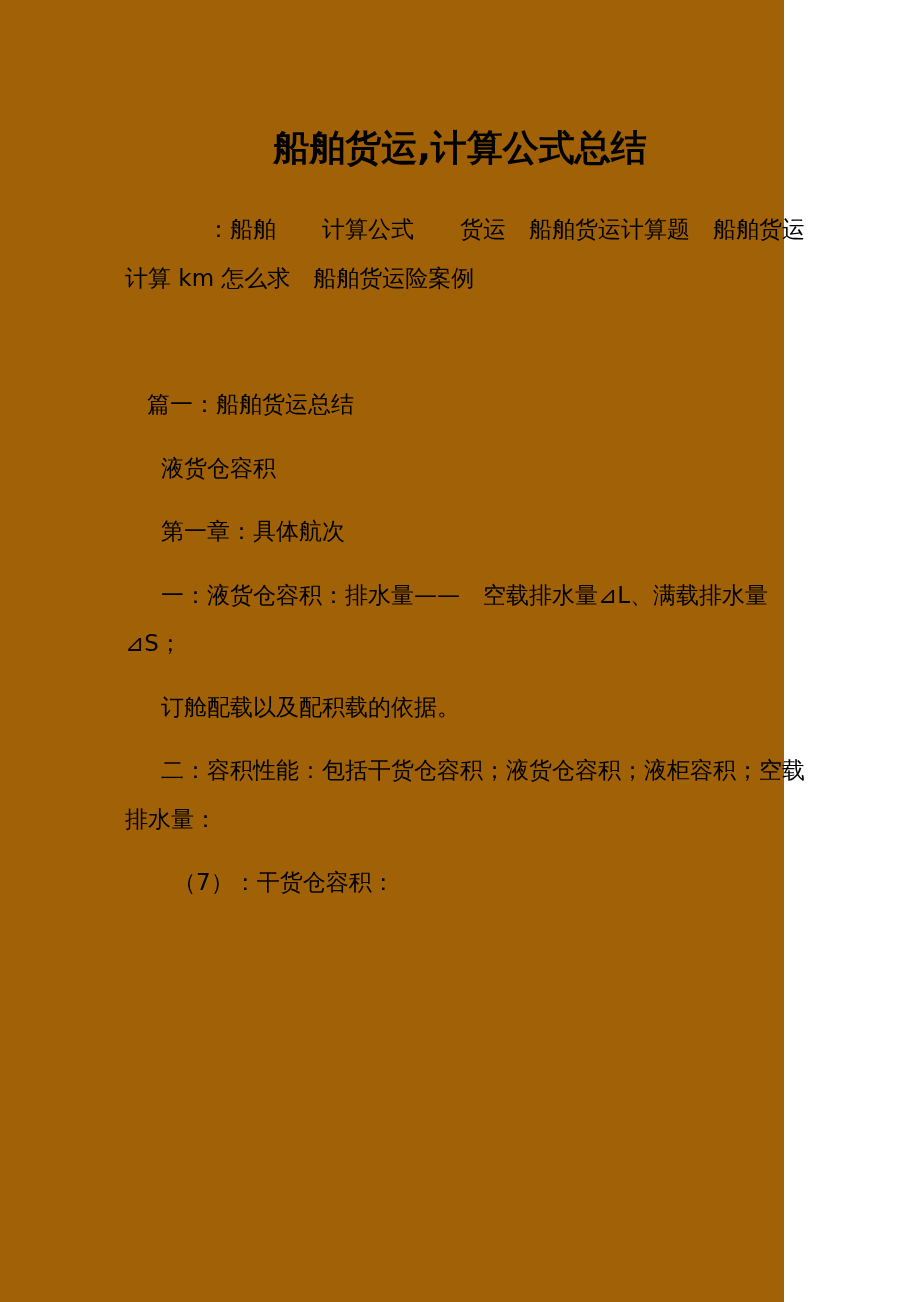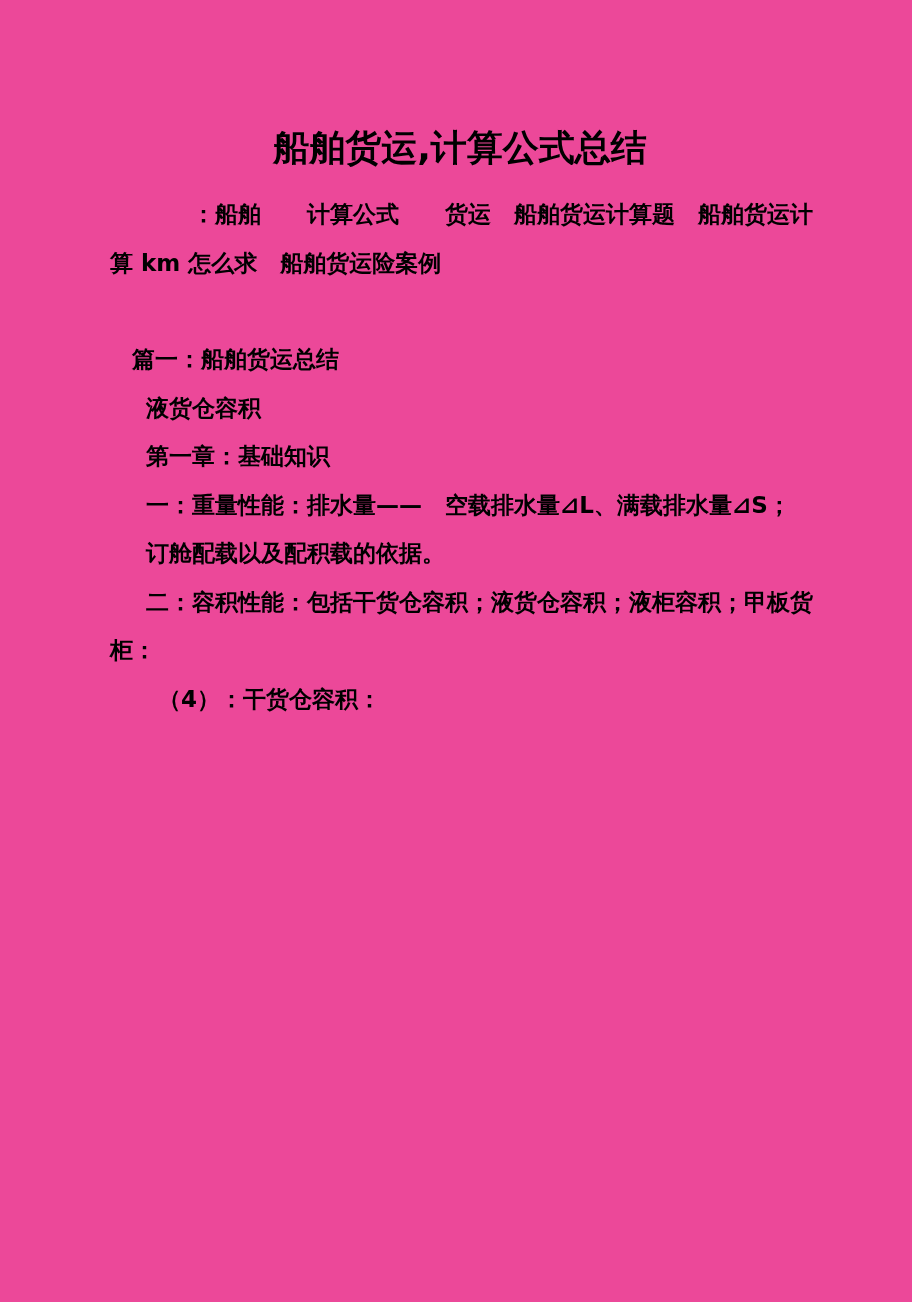--- a/index.html
+++ b/index.html
@@ -1,46 +1,46 @@
 <!DOCTYPE html>
 <html><head>
 <meta charset="utf-8">
 <style>
   html, body { margin: 0; padding: 0; background: #ffffff; }
   body {
     width: 920px; height: 1302px; overflow: hidden;
     font-family: "DejaVu Sans", "Liberation Sans", sans-serif;
     color: #000000;
   }
-  .page { position: relative; width: 912px; height: 1302px; background: #ec4899; }
+  .page { position: relative; width: 784px; height: 1302px; background: #a16207; }
   .title {
     position: absolute; left: 0; top: 124px; width: 920px;
     text-align: center; font-size: 36px; font-weight: bold; line-height: 48px;
     letter-spacing: 0px;
   }
   .content {
     position: absolute; left: 110px; top: 190px; width: 712px;
     font-size: 23px; line-height: 48.5px;
   }
-  .p { margin: 0; text-indent: 36px; font-weight: bold; }
+  .p { margin: 15px; text-indent: 36px; }
   .p.keywords { text-indent: 82px; }
   .p.sub2 { text-indent: 48px; }
   .p.h { text-indent: 22px; }
   .gap { height: 48px; }
 </style>
 </head>
 <body>
 
 <div class="page">
   <div class="title">船舶货运,计算公式总结</div>
 
   <div class="content">
     <p class="p keywords">：船舶　　计算公式　　货运　船舶货运计算题　船舶货运计算 km 怎么求　船舶货运险案例</p>
     <div class="gap"></div>
     <p class="p h">篇一：船舶货运总结</p>
     <p class="p">液货仓容积</p>
-    <p class="p">第一章：基础知识</p>
-    <p class="p">一：重量性能：排水量——　空载排水量⊿L、满载排水量⊿S；</p>
+    <p class="p">第一章：具体航次</p>
+    <p class="p">一：液货仓容积：排水量——　空载排水量⊿L、满载排水量⊿S；</p>
     <p class="p">订舱配载以及配积载的依据。</p>
-    <p class="p">二：容积性能：包括干货仓容积；液货仓容积；液柜容积；甲板货柜：</p>
-    <p class="p sub2">（4）：干货仓容积：</p>
+    <p class="p">二：容积性能：包括干货仓容积；液货仓容积；液柜容积；空载排水量：</p>
+    <p class="p sub2">（7）：干货仓容积：</p>
   </div>
 </div>
 
 </body></html>

